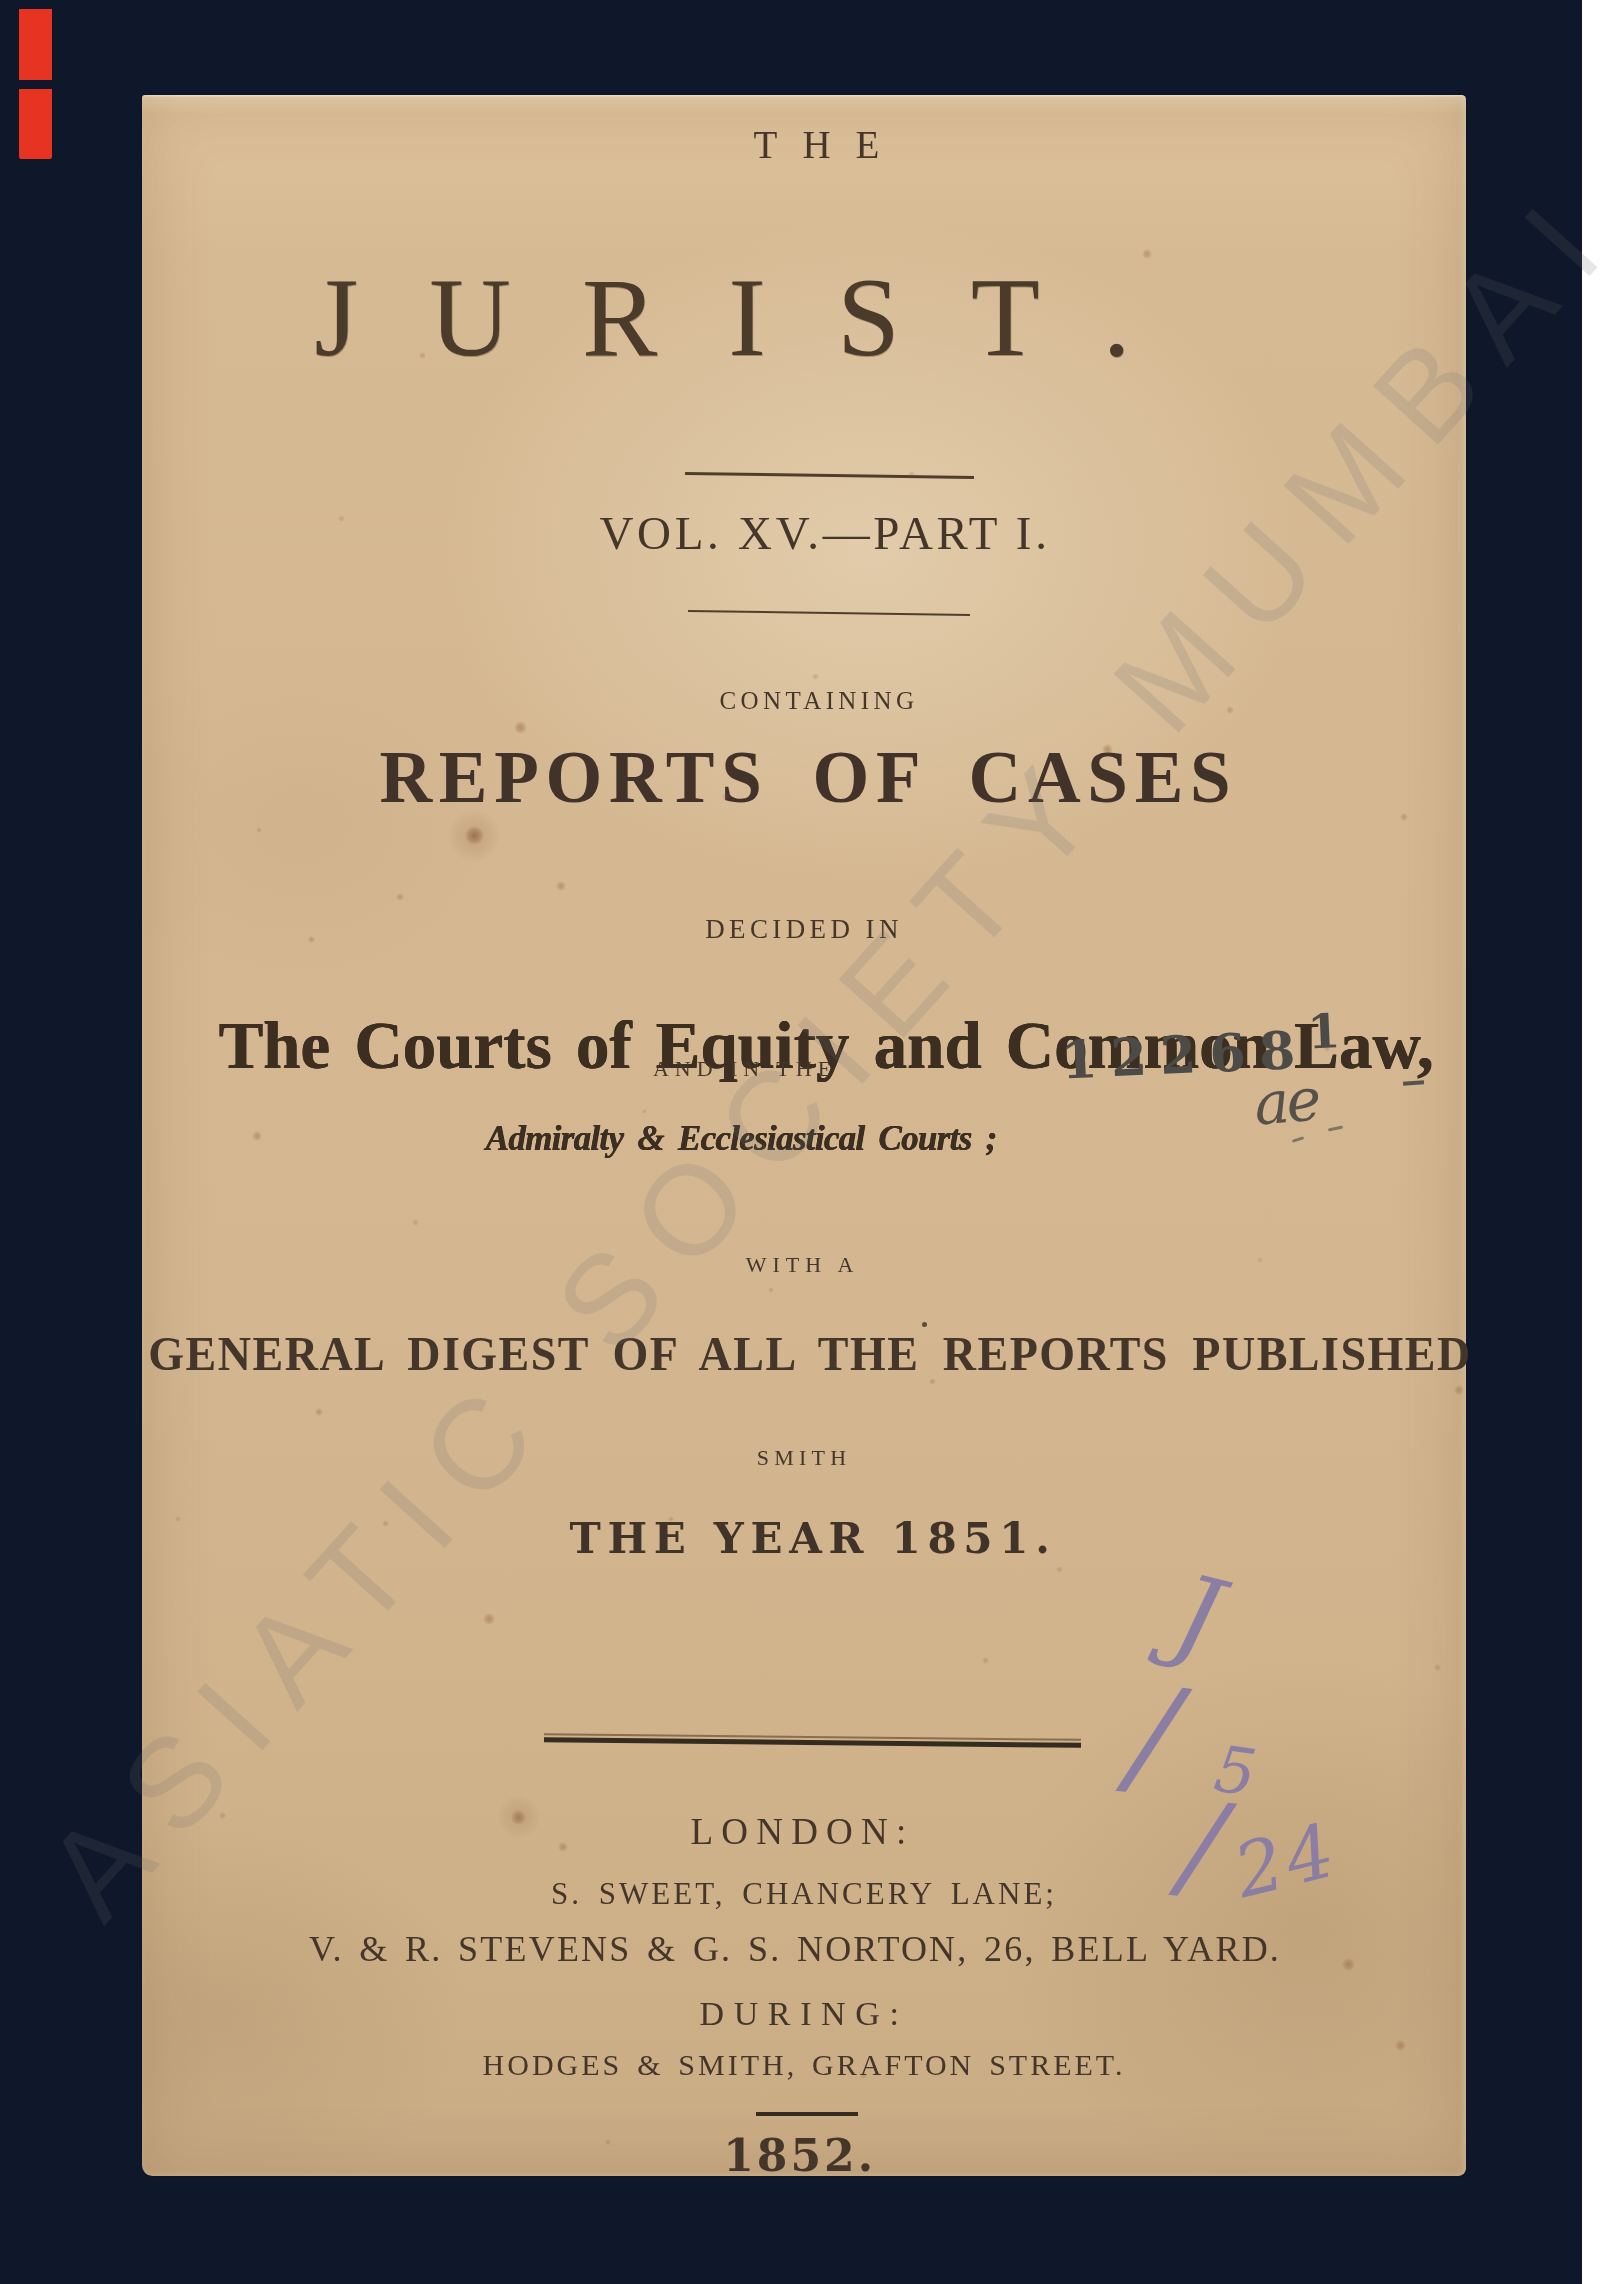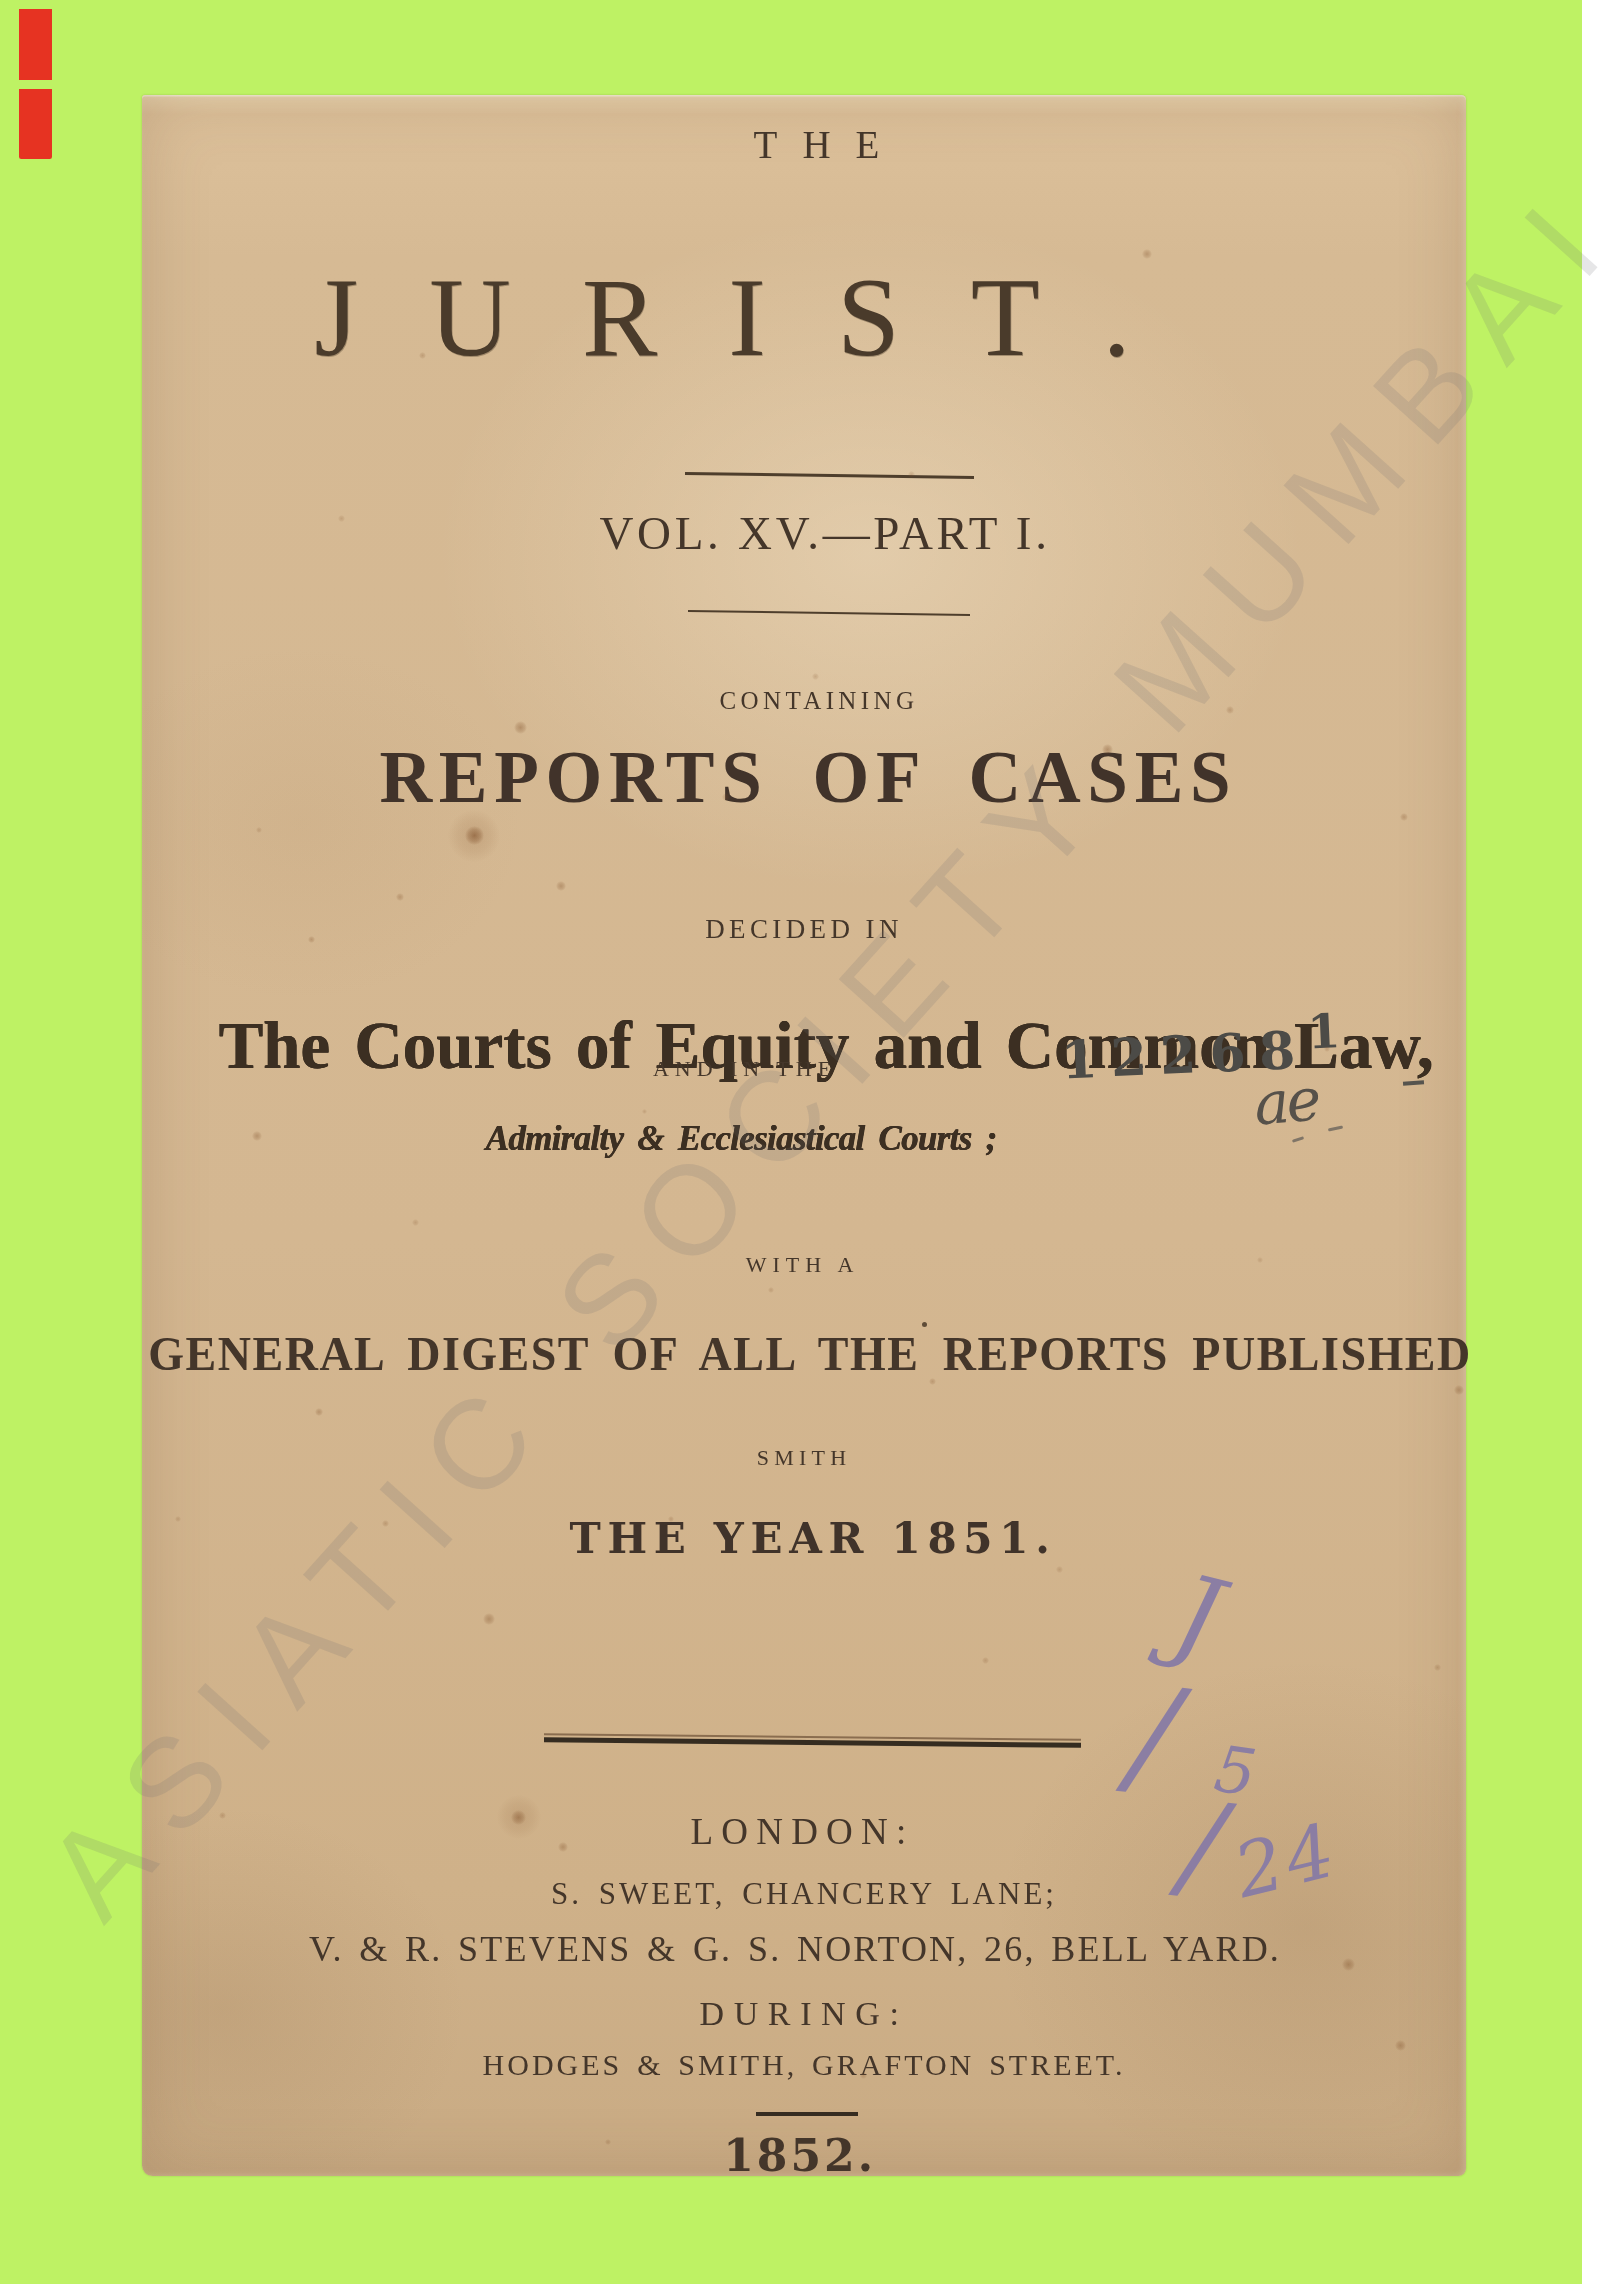--- a/index.html
+++ b/index.html
@@ -1,16 +1,16 @@
 <!DOCTYPE html>
 <html style="font-size:12px"><head>
 <meta charset="utf-8">
 <style>
   html,body{margin:0;padding:0;background:#ffffff;width:1620px;height:2284px;overflow:hidden;}
-  #stage{position:relative;width:1582px;height:2284px;background:#bef264;font-family:"Liberation Serif",serif;}
+  #stage{position:relative;width:1582px;height:2284px;background:#0f172a;font-family:"Liberation Serif",serif;}
 
   
   #paper{
     position:absolute;left:142px;top:95px;width:1324px;height:2081px;
     background:
       radial-gradient(ellipse 667px 519px at 55% 22%, rgba(255,246,224,0.30), rgba(255,246,224,0) 65%),
       radial-gradient(ellipse 519px 445px at 88% 88%, rgba(116,82,48,0.14), rgba(116,82,48,0) 60%),
       radial-gradient(ellipse 445px 371px at 6% 92%, rgba(116,82,48,0.12), rgba(116,82,48,0) 55%),
       radial-gradient(ellipse 371px 296px at 12% 35%, rgba(170,132,90,0.10), rgba(170,132,90,0) 60%),
       linear-gradient(180deg,#e9d4ae 0px,#dcc09a 19px,#d6ba94 163px,#d4b791 55%,#cfb189 86%,#c9ab84 100%);

